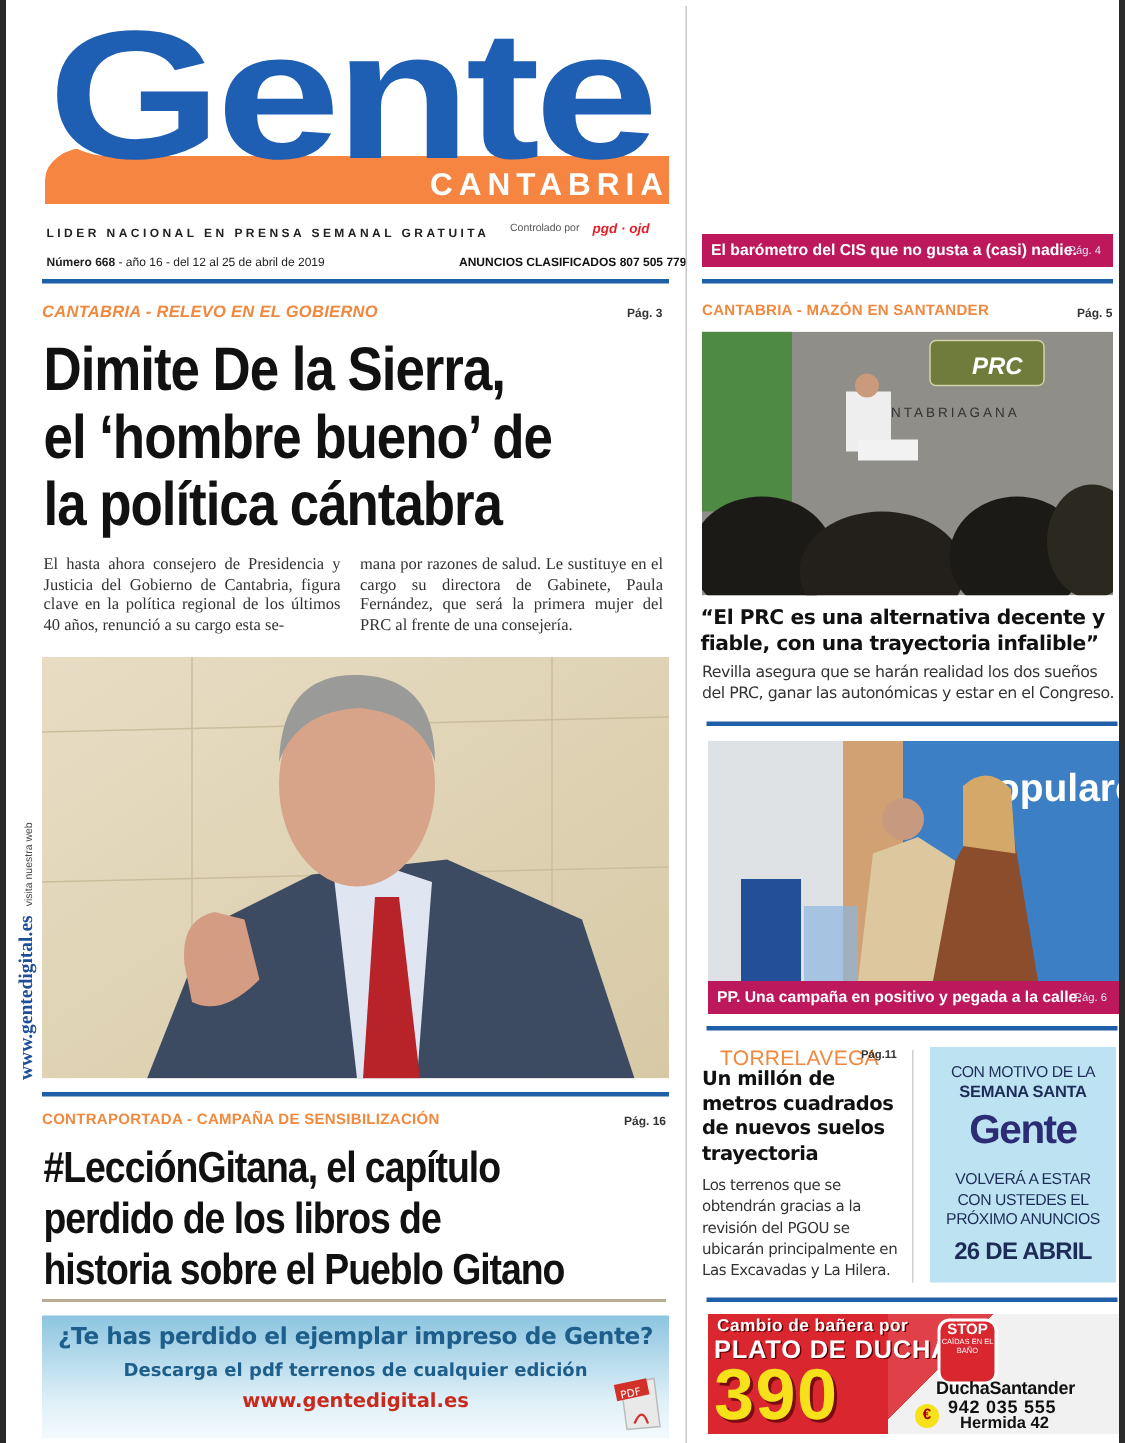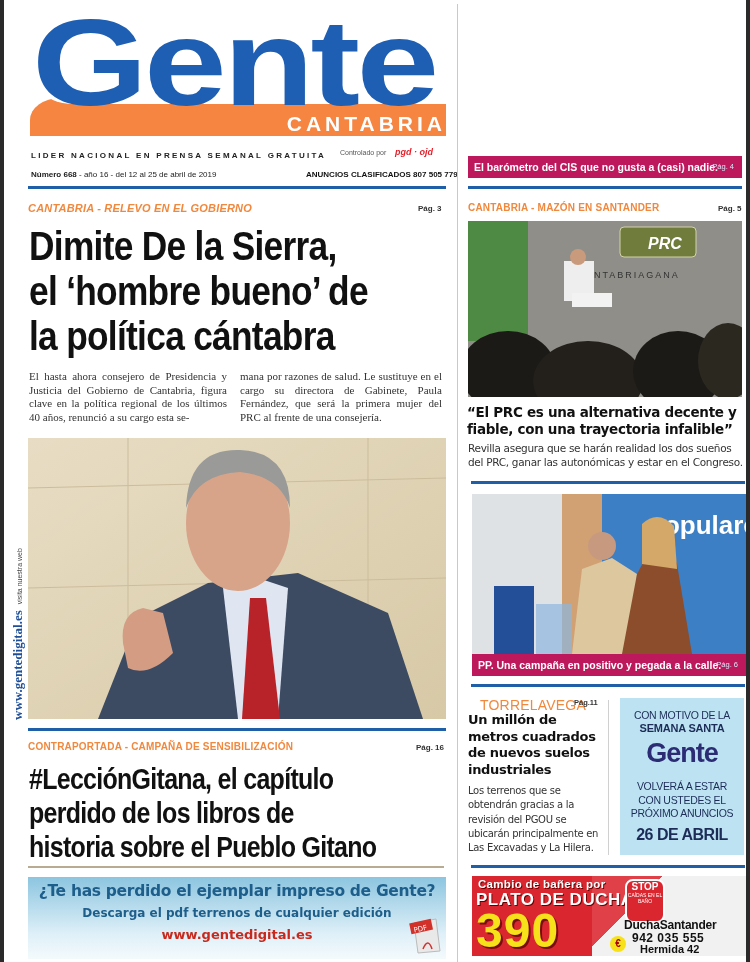--- a/index.html
+++ b/index.html
@@ -195,21 +195,21 @@
     </svg>
   </div>
   <div class="caption-bar" style="left:468px; top:654px; width:274px; height:22px;">
     <span class="t">PP. Una campaña en positivo y pegada a la calle.</span>
     <span class="p">Pág. 6</span>
   </div>
   <div class="rule-blue" style="left:467px; top:684px; width:274px;"></div>
 
   <div class="kicker" style="left:476px; top:697px; font-size:14px; font-weight:400;">TORRELAVEGA</div>
   <div class="page-ref" style="left:570px; top:698px; font-size:7.5px;">Pág.11</div>
-  <div class="torr-h">Un millón de metros cuadrados de nuevos suelos industriales</div>
+  <div class="torr-h">Un millón de metros cuadrados de nuevos suelos trayectoria</div>
   <div class="sans-body" style="left:464px; top:784px; width:140px; font-size:10px; line-height:14.3px;">Los terrenos que se obtendrán gracias a la revisión del PGOU se ubicarán principalmente en Las Excavadas y La Hilera.</div>
   <div class="mini-div"></div>
 
   <div class="santa">
     <div class="a">CON MOTIVO DE LA</div>
     <div class="b">SEMANA SANTA</div>
     <div class="c">Gente</div>
     <div class="d">
       <div>VOLVERÁ A ESTAR</div>
       <div>CON USTEDES EL</div>

